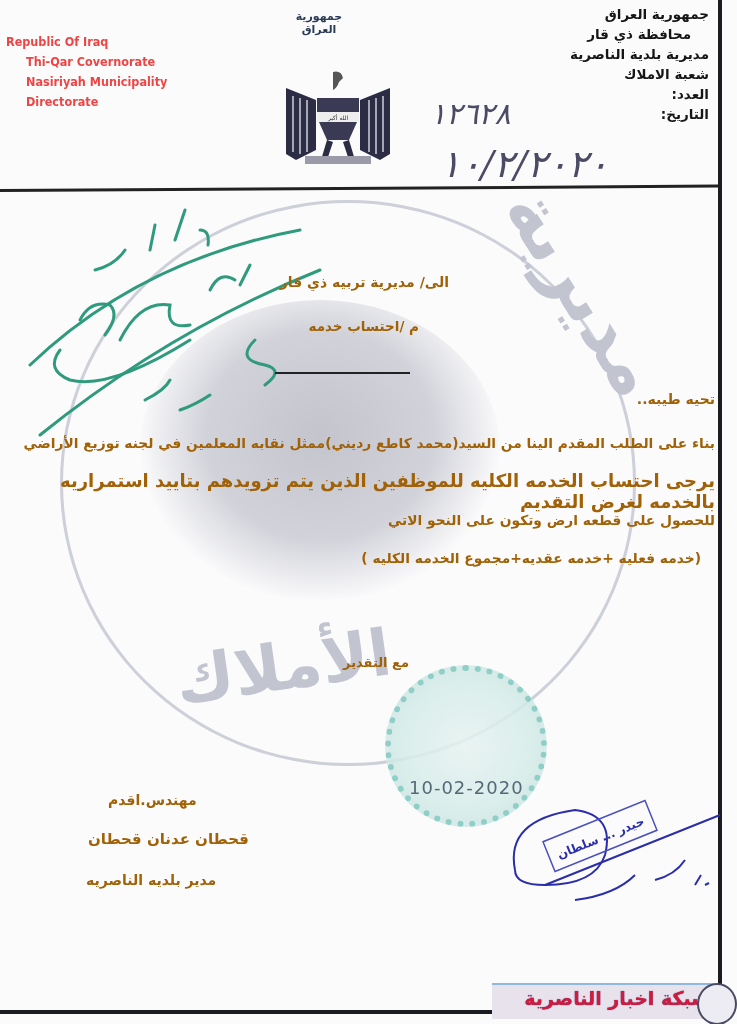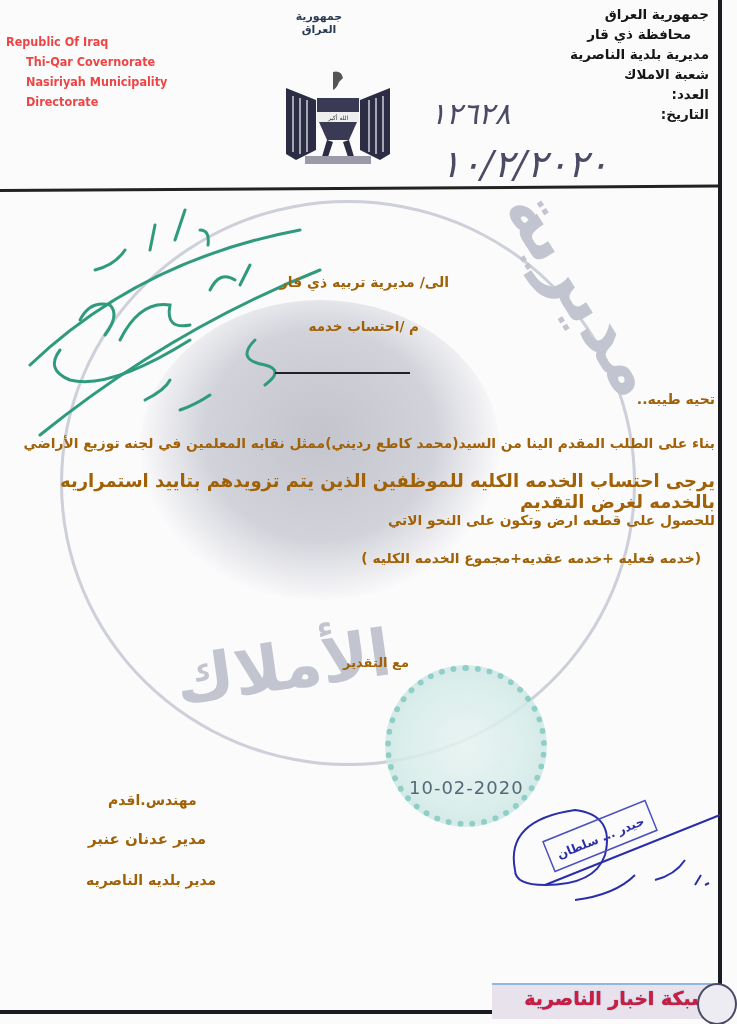--- a/index.html
+++ b/index.html
@@ -115,21 +115,21 @@
   <div class="body-text p2">يرجى احتساب الخدمه الكليه للموظفين الذين يتم تزويدهم بتاييد استمراريه بالخدمه لغرض التقديم</div>
   <div class="body-text p3">للحصول على قطعه ارض وتكون على النحو الاتي</div>
   <div class="body-text p4">(خدمه فعليه +خدمه عقديه+مجموع الخدمه الكليه )</div>
 
   <div class="green-stamp">
     <div class="date">10-02-2020</div>
   </div>
   <div class="body-text closing">مع التقدير</div>
 
   <div class="body-text sig1">مهندس.اقدم</div>
-  <div class="body-text sig2">مدير عدنان عنبر</div>
+  <div class="body-text sig2">قحطان عدنان قحطان</div>
   <div class="body-text sig3">مدير بلديه الناصريه</div>
 
   <svg class="blue-sign" viewBox="0 0 225 120">
     <g fill="none" stroke="#2b2ea8" stroke-width="2">
       <path d="M10 80 q-10 -50 60 -60 q40 5 30 45 q-10 30 -60 30 q-30 0 -30 -15"></path>
       <path d="M40 95 L215 25"></path>
       <path d="M70 110 q40 -5 60 -25"></path>
       <path d="M150 90 q20 -5 30 -20 M190 95 l6 -10 M200 95 l4 -2"></path>
     </g>
     <rect x="40" y="30" width="110" height="32" transform="rotate(-22 95 46)" fill="none" stroke="#4a4fc0" stroke-width="1.5"></rect>

